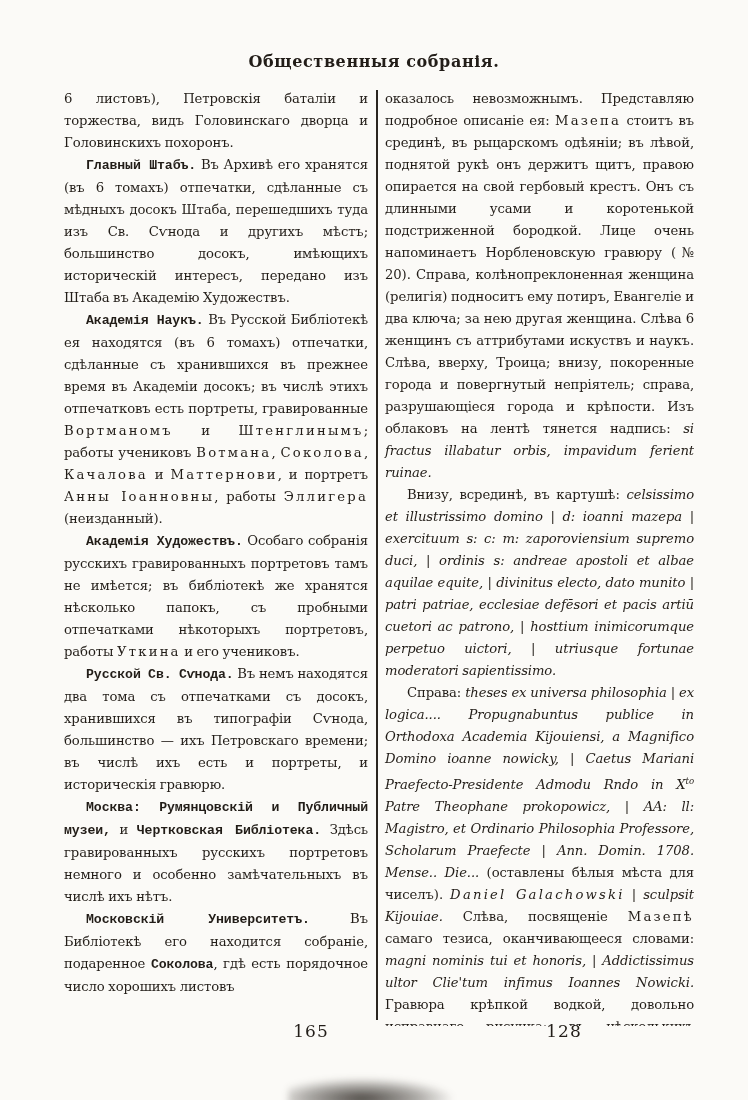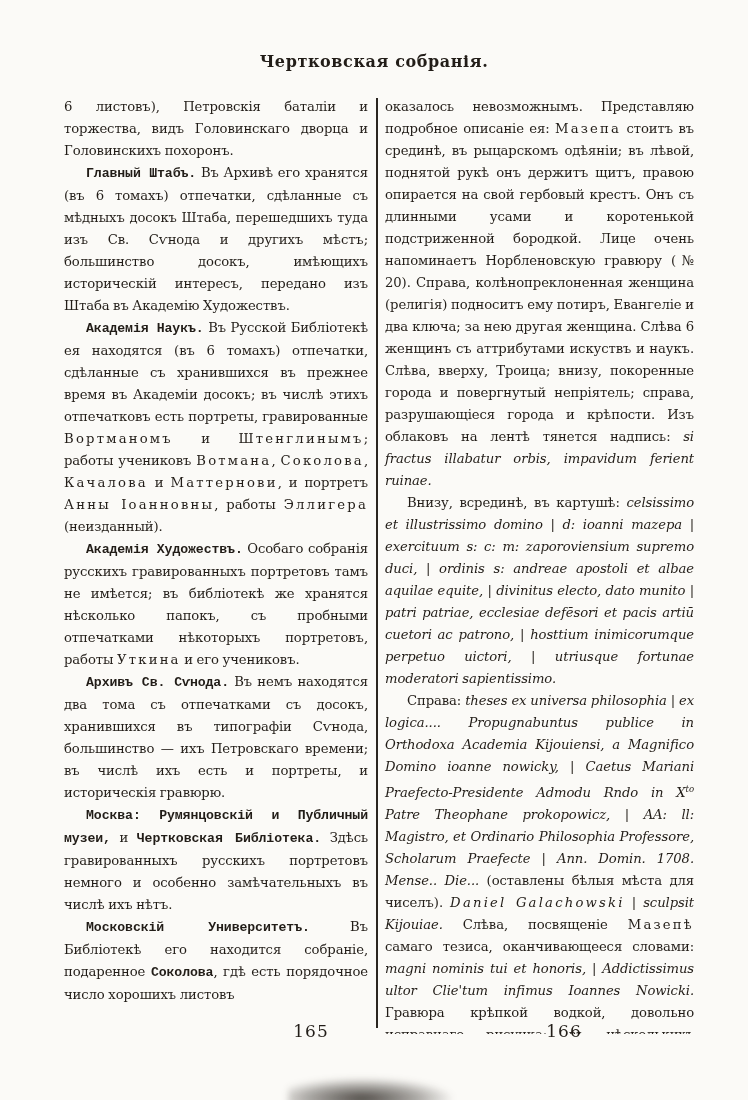--- a/index.html
+++ b/index.html
@@ -6,21 +6,21 @@
   body{
     width:748px;height:1100px;position:relative;overflow:hidden;
     background:#fbfaf7;color:#221d18;
     font-family:"DejaVu Serif","Liberation Serif",serif;
   }
   .page-header{
     position:absolute;top:52px;left:0;width:748px;
     text-align:center;font-weight:bold;font-size:16px;letter-spacing:0.6px;
   }
   .columns{
-    position:absolute;top:96px;left:64px;width:630px;height:938px;
+    position:absolute;top:88px;left:64px;width:630px;height:938px;
     display:flex;overflow:hidden;
   }
   .col{
     font-size:13.2px;line-height:22px;text-align:justify;
     letter-spacing:-0.1px;word-spacing:-0.5px;
   }
   .col-left{width:304px;}
   .col-right{width:309px;}
   .divider{width:2px;background:#2a2520;align-self:stretch;margin:2px 7px 6px 8px;}
   .para{margin:0;text-indent:22px;}
@@ -38,36 +38,36 @@
   .footer-number.right{left:534px;}
   .scan-shadow{
     position:absolute;left:288px;bottom:-12px;width:165px;height:34px;
     background:radial-gradient(ellipse at 45% 60%, rgba(35,30,25,0.8) 0%, rgba(35,30,25,0.35) 45%, rgba(35,30,25,0) 72%);
     filter:blur(3px);
   }
 </style>
 </head>
 <body>
 
-<div class="page-header">Чертковская собранія.</div>
+<div class="page-header">Общественныя собранія.</div>
 
 <div class="columns">
   <div class="col col-left">
       <p class="para noindent"><span>6 листовъ), Петровскія баталіи и торжества, видъ Головинскаго дворца и Головинскихъ похоронъ.</span></p>
       <p class="para"><span class="b">Главный Штабъ.</span><span> Въ Архивѣ его хранятся (въ 6 томахъ) отпечатки, сдѣланные съ мѣдныхъ досокъ Штаба, перешедшихъ туда изъ Св. Сѵнода и другихъ мѣстъ; большинство досокъ, имѣющихъ историческій интересъ, передано изъ Штаба въ Академію Художествъ.</span></p>
       <p class="para"><span class="b">Академія Наукъ.</span><span> Въ Русской Библіотекѣ ея находятся (въ 6 томахъ) отпечатки, сдѣланные съ хранившихся въ прежнее время въ Академіи досокъ; въ числѣ этихъ отпечатковъ есть портреты, гравированные </span><span class="sp">Вортманомъ</span><span> и </span><span class="sp">Штенглинымъ</span><span>; работы учениковъ </span><span class="sp">Вотмана</span><span>, </span><span class="sp">Соколова</span><span>, </span><span class="sp">Качалова</span><span> и </span><span class="sp">Маттернови</span><span>, и портретъ </span><span class="sp">Анны Іоанновны</span><span>, работы </span><span class="sp">Эллигера</span><span> (неизданный).</span></p>
       <p class="para"><span class="b">Академія Художествъ.</span><span> Особаго собранія русскихъ гравированныхъ портретовъ тамъ не имѣется; въ библіотекѣ же хранятся нѣсколько папокъ, съ пробными отпечатками нѣкоторыхъ портретовъ, работы </span><span class="sp">Уткина</span><span> и его учениковъ.</span></p>
-      <p class="para"><span class="b">Архивъ Св. Сѵнода.</span><span> Въ немъ находятся два тома съ отпечатками съ досокъ, хранившихся въ типографіи Сѵнода, большинство — ихъ Петровскаго времени; въ числѣ ихъ есть и портреты, и историческія гравюрю.</span></p>
+      <p class="para"><span class="b">Русской Св. Сѵнода.</span><span> Въ немъ находятся два тома съ отпечатками съ досокъ, хранившихся въ типографіи Сѵнода, большинство — ихъ Петровскаго времени; въ числѣ ихъ есть и портреты, и историческія гравюрю.</span></p>
       <p class="para"><span class="b">Москва: Румянцовскій и Публичный музеи,</span><span> и </span><span class="b">Чертковская Библіотека.</span><span> Здѣсь гравированныхъ русскихъ портретовъ немного и особенно замѣчательныхъ въ числѣ ихъ нѣтъ.</span></p>
       <p class="para"><span class="b">Московскій Университетъ.</span><span> Въ Библіотекѣ его находится собраніе, подаренное </span><span class="b">Соколова</span><span>, гдѣ есть порядочное число хорошихъ листовъ </span></p>
     </div>
   <div class="divider"></div>
   <div class="col col-right">
       <p class="para noindent"><span>оказалось невозможнымъ. Представляю подробное описаніе ея: </span><span class="sp">Мазепа</span><span> стоитъ въ срединѣ, въ рыцарскомъ одѣяніи; въ лѣвой, поднятой рукѣ онъ держитъ щитъ, правою опирается на свой гербовый крестъ. Онъ съ длинными усами и коротенькой подстриженной бородкой. Лице очень напоминаетъ Норбленовскую гравюру (№ 20). Справа, колѣнопреклоненная женщина (религія) подноситъ ему потиръ, Евангеліе и два ключа; за нею другая женщина. Слѣва 6 женщинъ съ аттрибутами искуствъ и наукъ. Слѣва, вверху, Троица; внизу, покоренные города и повергнутый непріятель; справа, разрушающіеся города и крѣпости. Изъ облаковъ на лентѣ тянется надпись: </span><span class="i">si fractus illabatur orbis, impavidum ferient ruinae.</span></p>
       <p class="para"><span>Внизу, всрединѣ, въ картушѣ: </span><span class="i">celsissimo et illustrissimo domino | d: ioanni mazepa | exercituum s: c: m: zaporoviensium supremo duci, | ordinis s: andreae apostoli et albae aquilae equite, | divinitus electo, dato munito | patri patriae, ecclesiae defēsori et pacis artiū cuetori ac patrono, | hosttium inimicorumque perpetuo uictori, | utriusque fortunae moderatori sapientissimo.</span></p>
       <p class="para"><span>Справа: </span><span class="i">theses ex universa philosophia | ex logica.... Propugnabuntus publice in Orthodoxa Academia Kijouiensi, a Magnifico Domino ioanne nowicky, | Caetus Mariani Praefecto-Presidente Admodu Rndo in X</span><span class="i sup">to</span><span class="i"> Patre Theophane prokopowicz, | AA: ll: Magistro, et Ordinario Philosophia Professore, Scholarum Praefecte | Ann. Domin. 1708. Mense.. Die...</span><span> (оставлены бѣлыя мѣста для чиселъ). </span><span class="spi">Daniel Galachowski</span><span class="i"> | sculpsit Kijouiae.</span><span> Слѣва, посвященіе </span><span class="sp">Мазепѣ</span><span> самаго тезиса, оканчивающееся словами: </span><span class="i">magni nominis tui et honoris, | Addictissimus ultor Clie'tum infimus Ioannes Nowicki.</span><span> Гравюра крѣпкой водкой, довольно исправнаго рисунка; въ нѣсколькихъ мѣстахъ она сильно реставрирована. Выш. 3; шир. 4.</span></p>
     </div>
 </div>
 
 <div class="footer-number left">165</div>
-<div class="footer-number right">166</div>
+<div class="footer-number right">128</div>
 
 <div class="scan-shadow"></div>
 
 </body></html>

